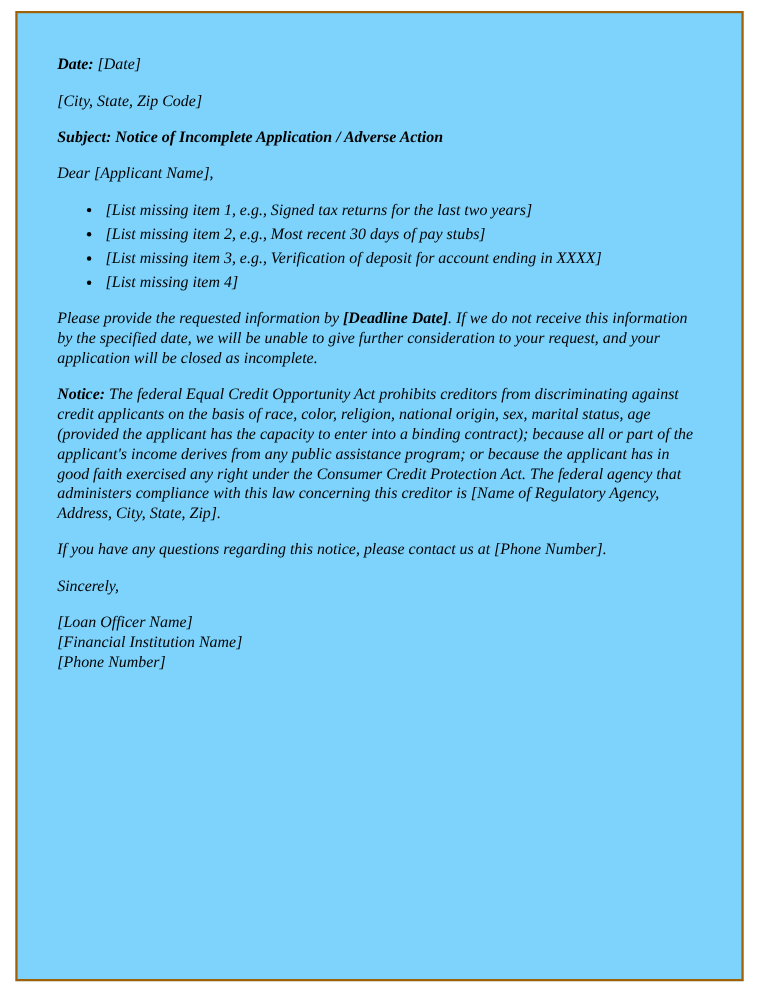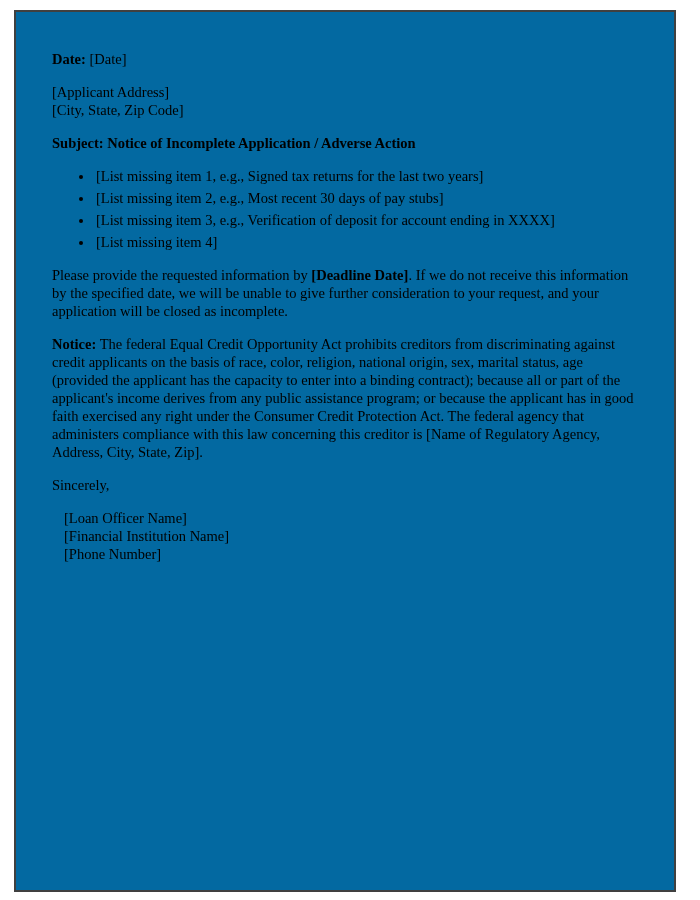--- a/index.html
+++ b/index.html
@@ -10,23 +10,24 @@
     height: 900px;
     font-family: "Liberation Serif", "DejaVu Serif", serif;
     color: #000000;
   }
   .page {
     position: absolute;
     top: 10px;
     left: 14px;
     right: 24px;
     bottom: 8px;
-    border: 2px solid #404040;
-    background: #0369a1;
+    border: 2px solid #a16207;
+    background: #7dd3fc;
     box-sizing: border-box;
+    font-style: italic;
   }
   .letter {
     padding: 38px 36px 0 36px;
     font-size: 14.5px;
     line-height: 18px;
   }
   .para {
     margin: 0 0 15px 0;
   }
   .bold {
@@ -37,51 +38,52 @@
   }
   ul.missing-items {
     margin: 0 0 15px 0;
     padding-left: 38px;
   }
   ul.missing-items li {
     margin: 4px;
     padding-left: 2px;
   }
   .sig-block {
-    margin: 12px;
+    margin: 0;
   }
 </style>
 </head>
 <body>
 
 <div class="page">
   <div class="letter">
 
     <p class="para"><span class="bold">Date:</span><span> [Date]</span></p>
 
     <p class="para">
-        <span class="block-line">[Applicant Address]</span>
         <span class="block-line">[City, State, Zip Code]</span>
       </p>
 
     <p class="para bold">Subject: Notice of Incomplete Application / Adverse Action</p>
 
+    <p class="para">Dear [Applicant Name],</p>
 
 
     <ul class="missing-items">
       <li>[List missing item 1, e.g., Signed tax returns for the last two years]</li>
       <li>[List missing item 2, e.g., Most recent 30 days of pay stubs]</li>
       <li>[List missing item 3, e.g., Verification of deposit for account ending in XXXX]</li>
       <li>[List missing item 4]</li>
     </ul>
 
     <p class="para"><span>Please provide the requested information by </span><span class="bold">[Deadline Date]</span><span>. If we do not receive this information by the specified date, we will be unable to give further consideration to your request, and your application will be closed as incomplete.</span></p>
 
     <p class="para"><span class="bold">Notice:</span><span> The federal Equal Credit Opportunity Act prohibits creditors from discriminating against credit applicants on the basis of race, color, religion, national origin, sex, marital status, age (provided the applicant has the capacity to enter into a binding contract); because all or part of the applicant's income derives from any public assistance program; or because the applicant has in good faith exercised any right under the Consumer Credit Protection Act. The federal agency that administers compliance with this law concerning this creditor is [Name of Regulatory Agency, Address, City, State, Zip].</span></p>
 
+    <p class="para">If you have any questions regarding this notice, please contact us at [Phone Number].</p>
 
     <p class="para">Sincerely,</p>
 
     <p class="para sig-block">
         <span class="block-line">[Loan Officer Name]</span>
         <span class="block-line">[Financial Institution Name]</span>
         <span class="block-line">[Phone Number]</span>
       </p>
 
   </div>

